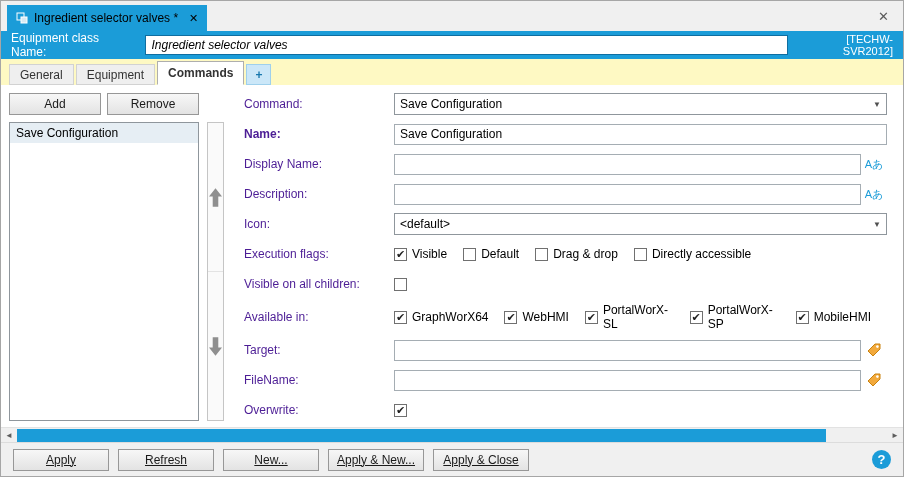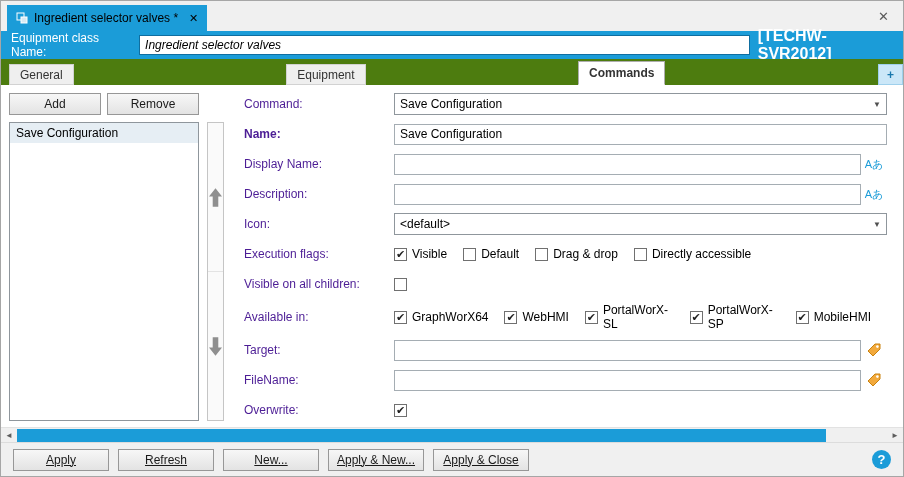--- a/index.html
+++ b/index.html
@@ -8,24 +8,24 @@
 
   
   .doc-tabbar { height: 30px; display: flex; align-items: flex-end; background: #f0f0f0; padding: 0 6px; }
   .doc-tab { height: 26px; background: #1b9cd8; color: #000000; display: flex; align-items: center; gap: 6px; padding: 0 9px; font-size: 12px; cursor: default; }
   .doc-tab-close { font-size: 11px; margin-left: 5px; cursor: pointer; }
   .win-close { margin-left: auto; color: #5a5a5a; font-size: 13px; align-self: center; padding: 2px 8px; cursor: pointer; }
 
   
   .header { height: 28px; background: #1b9cd8; display: flex; align-items: center; padding: 0 10px; gap: 8px; color: #fff; font-size: 12px; }
   .header input { width: 644px; height: 20px; border: 1px solid #0f6ea0; font-size: 12px; padding: 4px 5px; font-style: italic; }
-  .server-badge { margin-left: auto; font-weight: bold; font-size: 16px; }
-
-  
-  .tabstrip { height: 26px; display: flex; align-items: flex-end; padding: 2px 0 0 8px; background: #4d7c0f; gap: 2px; justify-content: space-between; }
+  .server-badge { margin-left: auto; font-weight: normal; font-size: 11px; text-align: right; }
+
+  
+  .tabstrip { height: 26px; display: flex; align-items: flex-end; padding: 2px 0 0 8px; background: #fef9c3; gap: 2px; }
   .tab { height: 21px; padding: 0 10px; display: flex; align-items: center; font-size: 12px; background: #efefef; border: 1px solid #d2d2d2; color: #333; cursor: pointer; }
   .tab.active { height: 24px; background: #fff; border: 1px solid #aeaeae; border-bottom: 1px solid #fff; font-weight: bold; }
   .tab.plus { background: #cbe7f8; border: 1px solid #9fd0ec; color: #1878ad; padding: 0 8px; font-weight: bold; }
 
   
   .main { flex: 1; background: #fff; display: flex; padding: 8px 16px 6px 8px; min-height: 0; }
   .left { width: 190px; display: flex; flex-direction: column; }
   .left-buttons { display: flex; gap: 6px; }
   .btn { height: 22px; background: linear-gradient(#f7f7f7, #e3e3e3); border: 1px solid #979797; font-size: 12px; display: flex; align-items: center; justify-content: center; cursor: pointer; color: #1a1a1a; }
   .left .btn { flex: 1; }

